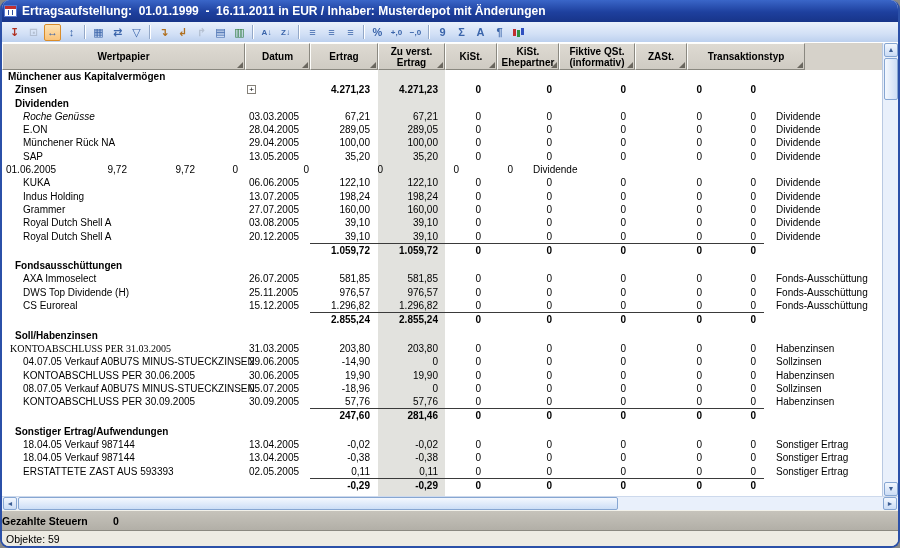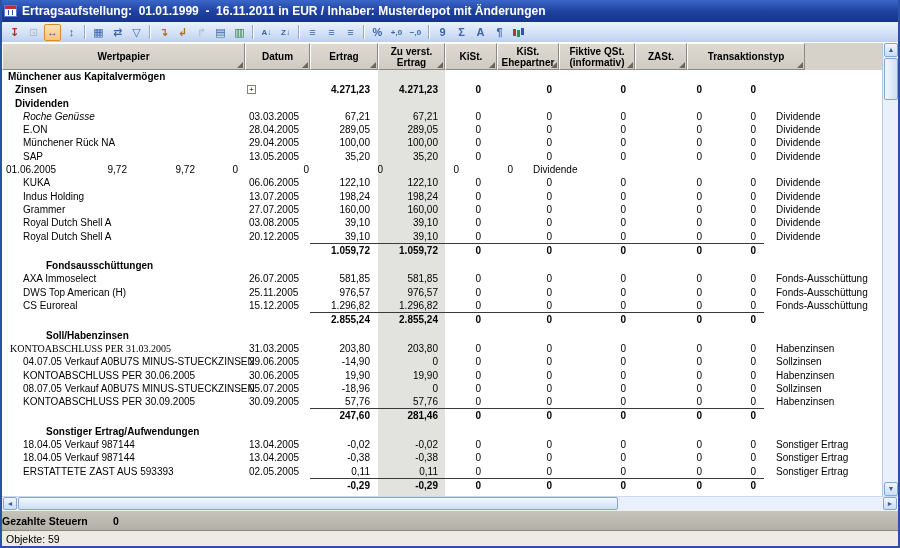--- a/index.html
+++ b/index.html
@@ -1,20 +1,21 @@
 <!DOCTYPE html>
 <html><head>
 <meta charset="utf-8">
 <style>
   html,body{margin:0;padding:0;background:#888;}
   *{box-sizing:border-box;}
   .window{
     position:relative;width:900px;height:548px;overflow:hidden;
     background:#fff;border-left:2px solid #2b50a8;border-right:2px solid #2b50a8;border-bottom:2px solid #2b50a8;
     font-family:"Liberation Sans","DejaVu Sans",sans-serif;
+    border-radius:9px;
   }
   
   .titlebar{
     height:22px;background:linear-gradient(180deg,#3a66c8 0%,#1e409e 55%,#173489 100%);
     display:flex;align-items:center;color:#fff;font-size:12px;font-weight:bold;white-space:pre;
   }
   .win-icon{width:13px;height:12px;margin:0 5px 0 2px;background:#fff;border:1px solid #5a7ad0;position:relative;flex:0 0 auto;}
   .win-icon::before{content:"";position:absolute;left:0;top:0;right:0;height:3px;background:#c03030;}
   .win-icon::after{content:"";position:absolute;left:3px;top:4px;bottom:1px;width:1px;background:#3050a0;box-shadow:4px 0 0 #3050a0;}
   
@@ -39,21 +40,21 @@
   .hcell{
     position:relative;height:27px;display:flex;align-items:center;justify-content:center;text-align:center;
     font-size:10px;font-weight:bold;color:#000;white-space:pre-line;line-height:11px;
     border-right:1px solid #8a8880;border-bottom:1px solid #8a8880;border-top:1px solid #fdfdfb;border-left:1px solid #fdfdfb;
     background:linear-gradient(180deg,#dedad2,#cfcbc3);cursor:default;
   }
   .hcell::after{content:"";position:absolute;right:1px;bottom:1px;border-left:6px solid transparent;border-bottom:6px solid #6a675f;}
   .tbody{position:relative;height:426px;overflow:hidden;background:#fff;}
   .colshade{position:absolute;left:376px;top:0;width:67px;height:426px;background:#e2e2de;}
   .trow{position:relative;display:flex;height:13.3px;line-height:13.3px;font-size:10px;color:#000;}
-  .trow.gap{margin-top:3px;padding-left:31px;}
+  .trow.gap{margin-top:3px;}
   .trow.sec .tcell,.trow.tot .tcell,.trow.sub .tcell{font-weight:bold;}
   .tcell{height:13.3px;white-space:nowrap;overflow:visible;}
   .tcell.r{text-align:right;}
   .tcell.rule{border-top:1px solid #3a3a3a;}
   .expand{
     position:absolute;left:245px;top:2px;width:9px;height:9px;background:#fff;border:1px solid #848078;
     font-size:8px;line-height:7px;text-align:center;font-weight:normal;color:#000;cursor:default;
   }
   
   .vscroll{width:16px;height:453px;background:#e9f0fb;border-left:1px solid #b9c9e2;position:relative;}
@@ -328,21 +329,21 @@
             <div class="tcell r" style="width: 68px; padding-right: 8px;">581,85</div>
             <div class="tcell r" style="width: 67px; padding-right: 7px;">581,85</div>
             <div class="tcell r" style="width: 52px; padding-right: 16px;">0</div>
             <div class="tcell r" style="width: 62px; padding-right: 7px;">0</div>
             <div class="tcell r" style="width: 77px; padding-right: 10px;">0</div>
             <div class="tcell r" style="width: 76px; padding-right: 10px;">0</div>
             <div class="tcell r" style="width: 52px; padding-right: 8px;">0</div>
             <div class="tcell l" style="width: 118px; padding-left: 12px;">Fonds-Ausschüttung</div>
           </div>
           <div class="trow row">
-            <div class="tcell l" style="width: 243px; padding-left: 21px;">DWS Top American (H)</div>
+            <div class="tcell l" style="width: 243px; padding-left: 21px;">DWS Top Dividende (H)</div>
             <div class="tcell l" style="width: 65px; padding-left: 4px;">25.11.2005</div>
             <div class="tcell r" style="width: 68px; padding-right: 8px;">976,57</div>
             <div class="tcell r" style="width: 67px; padding-right: 7px;">976,57</div>
             <div class="tcell r" style="width: 52px; padding-right: 16px;">0</div>
             <div class="tcell r" style="width: 62px; padding-right: 7px;">0</div>
             <div class="tcell r" style="width: 77px; padding-right: 10px;">0</div>
             <div class="tcell r" style="width: 76px; padding-right: 10px;">0</div>
             <div class="tcell r" style="width: 52px; padding-right: 8px;">0</div>
             <div class="tcell l" style="width: 118px; padding-left: 12px;">Fonds-Ausschüttung</div>
           </div>

